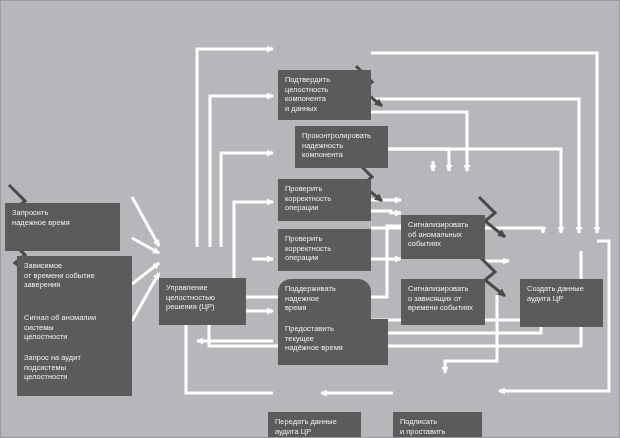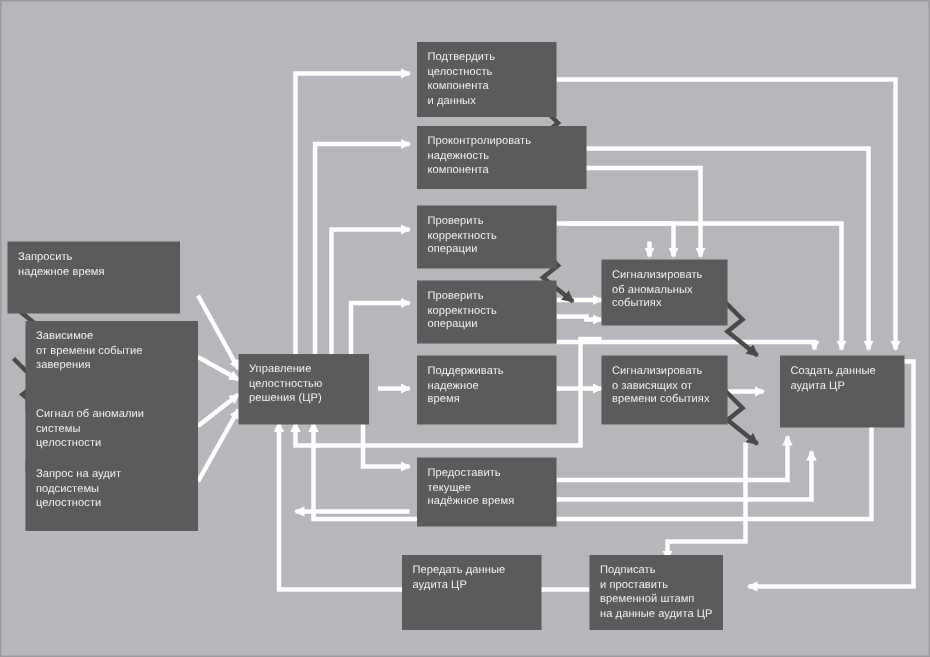--- a/index.html
+++ b/index.html
@@ -16,20 +16,21 @@
   .node{
     position:absolute;
     background:#5b5b5b;
     color:#f2f2f2;
     font-size:7.4px;
     line-height:9.6px;
     box-sizing:border-box;
     padding:5px 6px 4px 7px;
     letter-spacing:.05px;
     z-index:3;
+    margin-top:42px;
   }
   .node span{display:block;white-space:pre-line;}
 </style>
 </head>
 <body>
 
 <div id="canvas">
 
   <svg id="wires" viewBox="0 0 620 438" xmlns="http://www.w3.org/2000/svg">
     <defs>
@@ -128,45 +129,45 @@
 решения (ЦР)</span>
   </div>
 
   <div class="node" style="left:277px;top:27px;width:93px;height:50px;">
     <span>Подтвердить
 целостность
 компонента
 и данных</span>
   </div>
 
-  <div class="node" style="left:277px;top:83px;width:113px;height:42px;">
+  <div class="node" style="left:294px;top:83px;width:93px;height:42px;">
     <span>Проконтролировать
 надежность
 компонента</span>
   </div>
 
   <div class="node" style="left:277px;top:136px;width:93px;height:42px;">
     <span>Проверить
 корректность
 операции</span>
   </div>
 
   <div class="node" style="left:277px;top:186px;width:93px;height:42px;">
     <span>Проверить
 корректность
 операции</span>
   </div>
 
-  <div class="node" style="left:277px;top:236px;width:93px;height:46px;">
+  <div class="node" style="left:277px;top:236px;width:93px;height:58px;border-radius:13px;">
     <span>Поддерживать
 надежное
 время</span>
   </div>
 
-  <div class="node" style="left:277px;top:304px;width:93px;height:46px;">
+  <div class="node" style="left:277px;top:276px;width:110px;height:46px;">
     <span>Предоставить
 текущее
 надёжное время</span>
   </div>
 
   <div class="node" style="left:400px;top:172px;width:84px;height:44px;">
     <span>Сигнализировать
 об аномальных
 событиях</span>
   </div>

